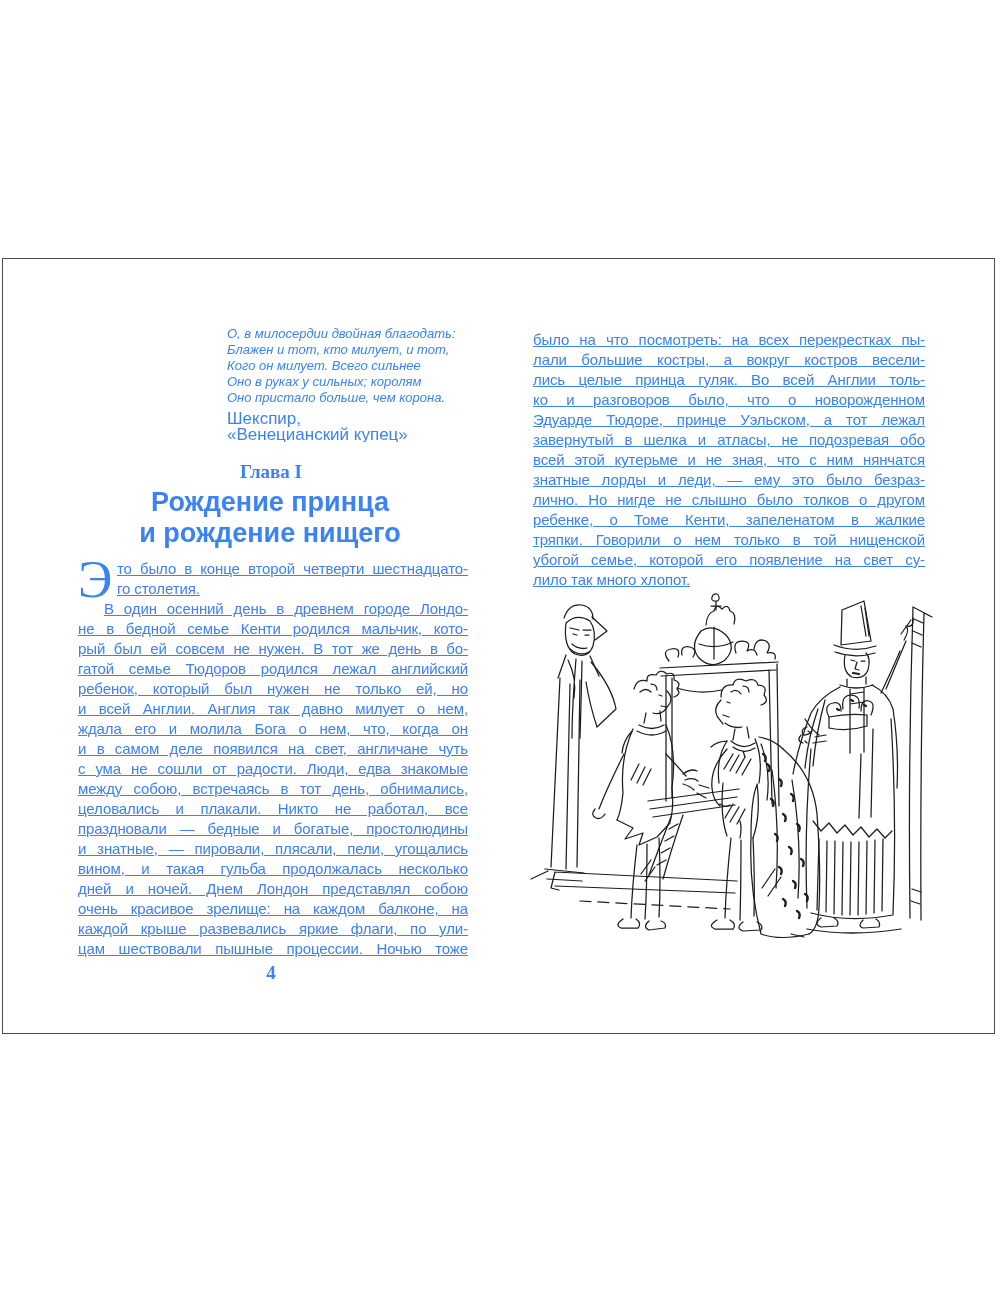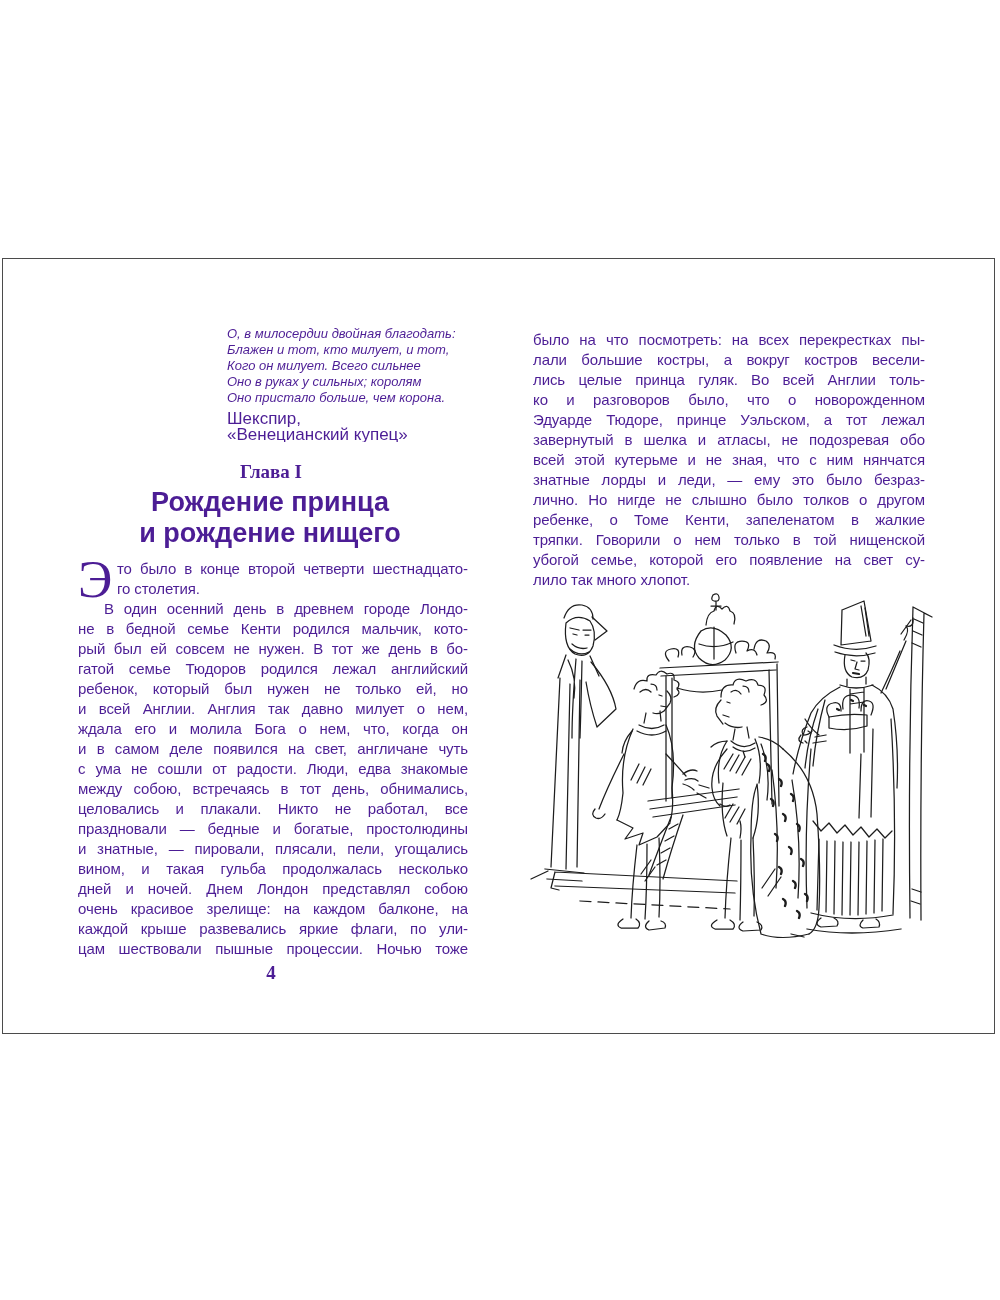--- a/index.html
+++ b/index.html
@@ -1,18 +1,18 @@
 <!DOCTYPE html>
 <html><head>
 <meta charset="utf-8">
 <style>
   html,body { margin:0; padding:0; background:#fff; }
   .sheet {
     position:relative; width:1000px; height:1300px; background:#ffffff;
-    font-family:"Liberation Sans", sans-serif; color:#4c1d95; overflow:hidden;
+    font-family:"Liberation Sans", sans-serif; color:#3b82f6; overflow:hidden;
   }
   .frame-border {
     position:absolute; left:2px; top:258px; width:993px; height:776px;
     border:1.5px solid #4b4b4b; box-sizing:border-box;
   }
   
   .epigraph { position:absolute; left:227px; top:326px; width:232px; }
   .epigraph-poem .tline {
     font-style:italic; font-size:13px; line-height:16px; height:16px;
     white-space:nowrap; text-align:left; text-align-last:left; overflow:visible;
@@ -26,21 +26,21 @@
   .chapter-label {
     position:absolute; left:78px; top:461px; width:386px; text-align:center;
     font-family:"Liberation Serif", serif; font-weight:bold; font-size:19px;
   }
   .chapter-title {
     position:absolute; left:55px; top:487px; width:430px; text-align:center;
     font-family:Liberation Sans, sans-serif; font-weight:bold;
     font-size:27px; line-height:31px;
   }
   
-  .col { position:absolute; font-size:15px; letter-spacing:-0.1px; }
+  .col { position:absolute; font-size:15px; letter-spacing:-0.1px;text-decoration:underline; }
   .col-left  { left:78px;  top:559px; width:390px; }
   .col-right { left:533px; top:330px; width:392px; }
   .tline {
     height:20px; line-height:20px; overflow:hidden;
     text-align:justify; text-align-last:justify;
   }
   .tline.nojust { text-align-last:left; }
   .tline.indent { text-indent:26px; }
   .drop-cap {
     float:left; font-family:"Liberation Serif", serif;

